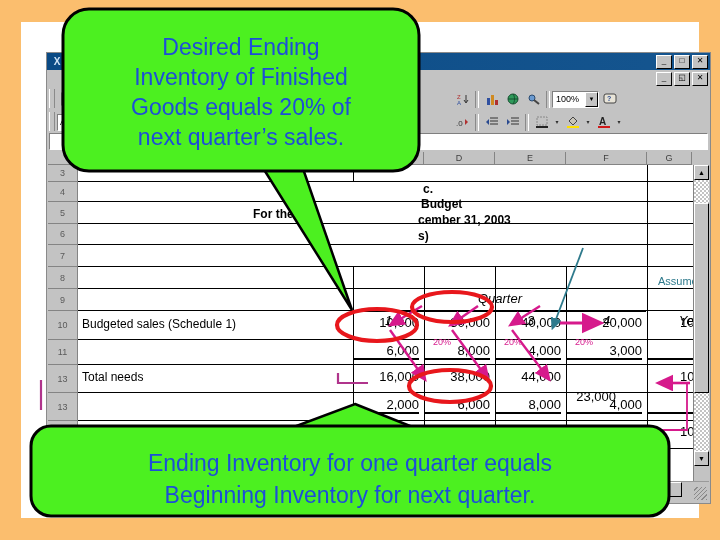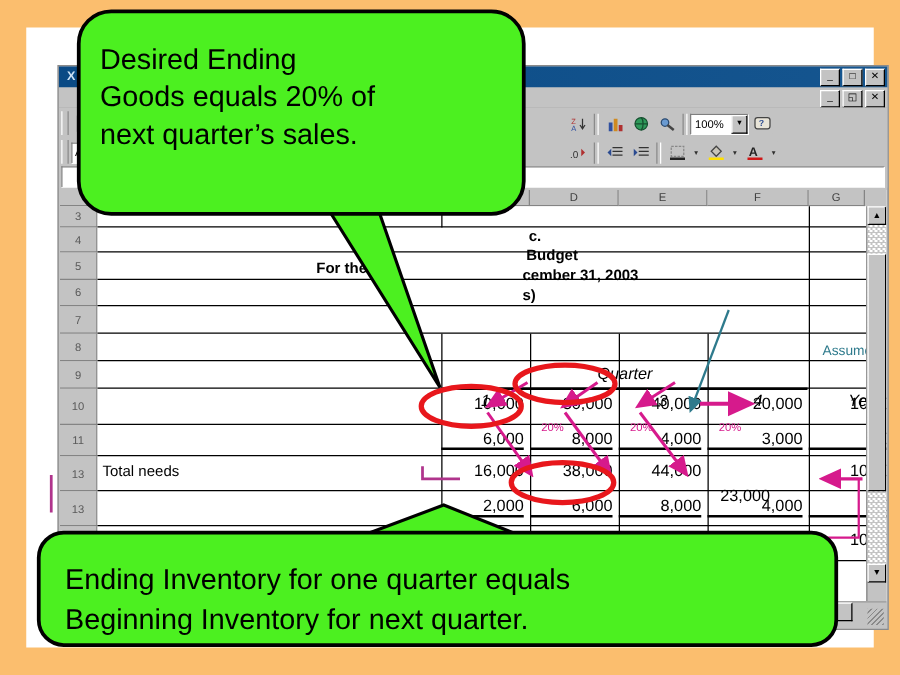--- a/index.html
+++ b/index.html
@@ -155,21 +155,21 @@
   #status-grip{
     position:absolute;right:2px;bottom:2px;width:13px;height:13px;
     background:repeating-linear-gradient(135deg,#c3c3c3 0 2px,#8a8a8a 2px 3px);
   }
 
   
   #anno{position:absolute;left:0;top:0;width:720px;height:540px;pointer-events:none;}
 
   
   .callout-text{
-    position:absolute;width:100%;color:#000000;
+    position:absolute;width:100%;text-align:center;color:#1d4ed8;
     font-size:23px;line-height:30px;
   }
   #callout-top-text{top:24px;padding:0 18px;box-sizing:border-box;}
   #callout-bottom-text{top:22px;padding:0 22px;box-sizing:border-box;font-size:23px;line-height:32px;}
   #callout-top{position:absolute;left:62px;top:8px;width:358px;height:164px;}
   #callout-bottom{position:absolute;left:30px;top:425px;width:640px;height:109px;}
 </style>
 </head>
 <body>
 
@@ -383,20 +383,21 @@
           <div style="position:absolute;left:276px;top:145px;width:292px;height:2px;background:#000;"></div>
 
           <div style="position:absolute;left:580px;top:110px;font-size:11px;color:#2e7a8c;">Assumed</div>
 
           <div class="hdr-it" style="left:275px;top:148px;width:71px;">1</div>
           <div class="hdr-it" style="left:346px;top:148px;width:71px;">2</div>
           <div class="hdr-it" style="left:417px;top:148px;width:71px;">3</div>
           <div class="hdr-it" style="left:488px;top:148px;width:81px;">4</div>
           <div class="hdr-it" style="left:569px;top:148px;width:90px;">Year</div>
 
+          <div class="cellA" style="left:4px;top:152px;">Budgeted sales (Schedule 1)</div>
           <div class="num" style="left:275px;top:150px;width:66px;">10,000</div>
           <div class="num" style="left:346px;top:150px;width:66px;">30,000</div>
           <div class="num" style="left:417px;top:150px;width:66px;">40,000</div>
           <div class="num" style="left:488px;top:150px;width:76px;">20,000</div>
           <div class="num" style="left:569px;top:150px;width:80px;">100,000</div>
 
           <div class="num" style="left:275px;top:178px;width:66px;border-bottom:2px solid #000;">6,000</div>
           <div class="num" style="left:346px;top:178px;width:66px;border-bottom:2px solid #000;">8,000</div>
           <div class="num" style="left:417px;top:178px;width:66px;border-bottom:2px solid #000;">4,000</div>
           <div class="num" style="left:488px;top:178px;width:76px;border-bottom:2px solid #000;">3,000</div>
@@ -489,20 +490,21 @@
 
   <g>
     <path d="M355 404 L430 434 L275 434 Z" fill="#4cf020" stroke="#000" stroke-width="2.5"></path>
     <rect x="31" y="426" width="638" height="90" rx="20" ry="20" fill="#4cf020" stroke="#000" stroke-width="3"></rect>
   </g>
 </svg>
 
 <div id="callout-top">
   <div class="callout-text" id="callout-top-text">
     <div>Desired Ending</div>
+    <div>Inventory of Finished</div>
     <div>Goods equals 20% of</div>
     <div>next quarter’s sales.</div>
   </div>
 </div>
 
 <div id="callout-bottom">
   <div class="callout-text" id="callout-bottom-text">
     <div>Ending Inventory for one quarter equals</div>
     <div>Beginning Inventory for next quarter.</div>
   </div>

